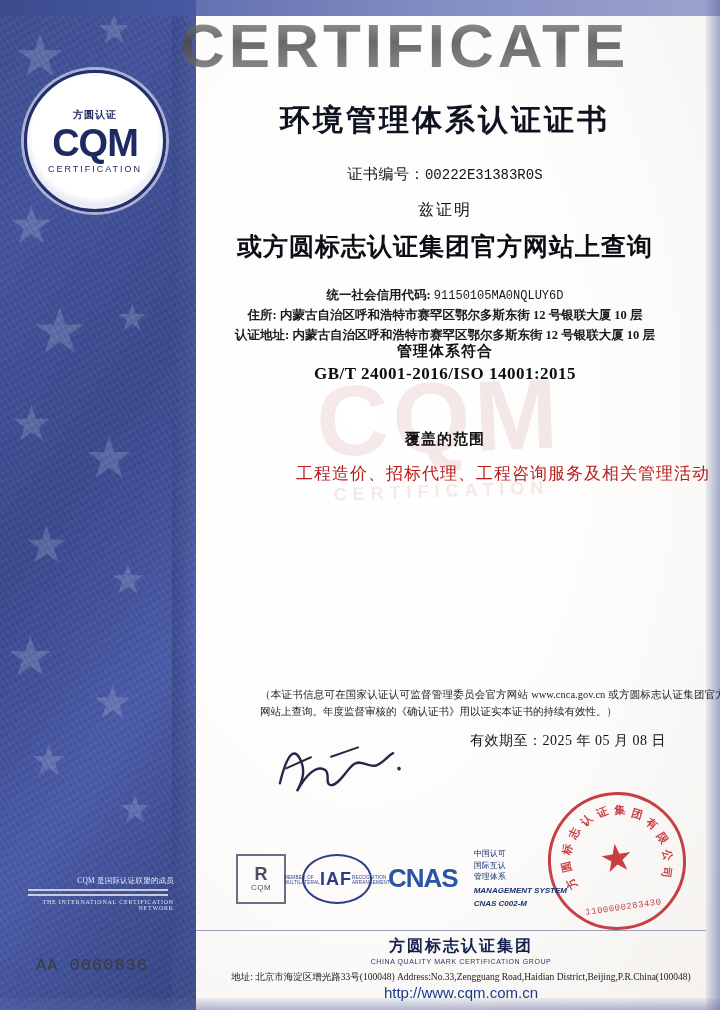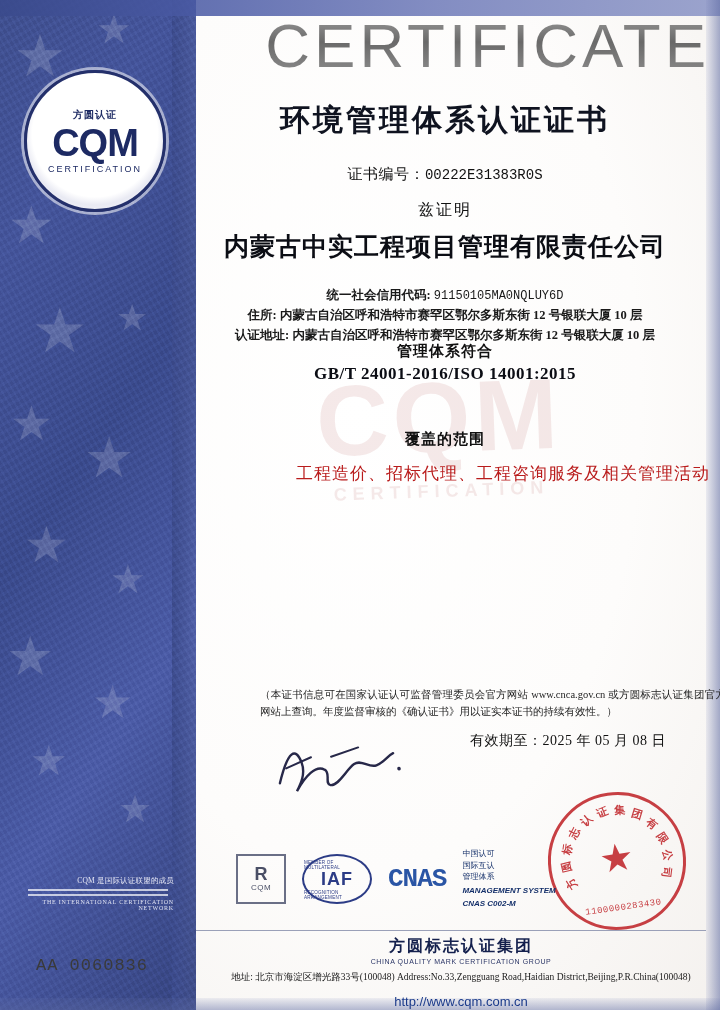--- a/index.html
+++ b/index.html
@@ -130,24 +130,24 @@
     font-size: 9px;
     letter-spacing: 2px;
     margin-bottom: 8px;
   }
 
   
   .certificate-word {
     position: absolute;
     left: 180px; top: 10px;
     width: 530px;
-    text-align: right;
+    text-align: left;
     font-family: "Liberation Sans", sans-serif;
     font-size: 62px;
-    font-weight: normal;
+    font-weight: bold;
     letter-spacing: 4px;
     color: #5b5b5b;
     background: linear-gradient(180deg,#8e8e8e 0%, #4a4a4a 45%, #7b7b7b 100%);
     -webkit-background-clip: text;
     background-clip: text;
     color: transparent;
     opacity: 0.82;
   }
   .cn-title {
     position: absolute;
@@ -378,28 +378,28 @@
     color: #4a4f66;
     font-family: "Liberation Sans", sans-serif;
   }
   .mark-r .r { font-size: 18px; font-weight: bold; line-height: 1; }
   .mark-r .c { font-size: 8px; letter-spacing: 0.5px; }
   .iaf {
     width: 66px; height: 46px;
     border-radius: 50%;
     border: 2px solid #2c3c86;
     color: #2c3c86;
-    display: flex; flex-direction: column;
+    display: flex; flex-direction: row;
     align-items: center; justify-content: center;
     font-family: "Liberation Sans", sans-serif;
   }
   .iaf .big { font-size: 18px; font-weight: bold; letter-spacing: 1px; line-height: 1; }
   .iaf .tiny { font-size: 4.6px; letter-spacing: 0.2px; margin-top: 2px; }
   .cnas {
-    font-family: Liberation Mono, monospace;
+    font-family: Liberation Sans, sans-serif;
     font-size: 26px;
     font-weight: bold;
     color: #2a55a5;
     letter-spacing: -1px;
   }
   .cnas-txt {
     font-family: "Liberation Sans", sans-serif;
     font-size: 8px;
     line-height: 1.45;
     color: #15306a;
@@ -433,23 +433,23 @@
     color: #2a3566;
     margin-top: 1px;
   }
   .footer .addr {
     font-size: 9.5px;
     color: #1a1a1a;
     margin-top: 6px;
   }
   .footer .site {
     font-family: "Liberation Sans", sans-serif;
-    font-size: 13px;
+    font-size: 15px;
     color: #1a3a8a;
-    margin-top: 10px;
+    margin-top: 0;
   }
   .serial {
     position: absolute;
     left: 36px; top: 956px;
     font-family: "Liberation Mono", monospace;
     font-size: 17px;
     color: #3a3a3a;
     letter-spacing: 1px;
   }
 </style>
@@ -494,21 +494,21 @@
   </div>
 
   <div class="certificate-word">CERTIFICATE</div>
   <div class="cn-title">环境管理体系认证证书</div>
 
   <div class="cert-no">
     <span>证书编号：</span><span class="num">00222E31383R0S</span>
   </div>
 
   <div class="hereby">兹证明</div>
-  <div class="company">内蒙古中实工程项目管理有限责任公司</div>
+  <div class="company">或方圆标志认证集团官方网站上查询</div>
 
   <div class="meta l1">
     <span>统一社会信用代码:</span>
     <span class="code">91150105MA0NQLUY6D</span>
   </div>
   <div class="meta l2">住所: 内蒙古自治区呼和浩特市赛罕区鄂尔多斯东街 12 号银联大厦 10 层</div>
   <div class="meta l3">认证地址: 内蒙古自治区呼和浩特市赛罕区鄂尔多斯东街 12 号银联大厦 10 层</div>
 
   <div class="conform">管理体系符合</div>
   <div class="standard">GB/T 24001-2016/ISO 14001:2015</div>

